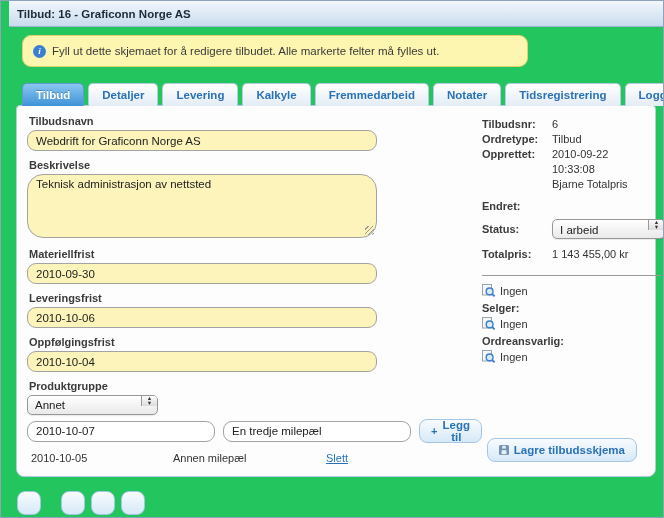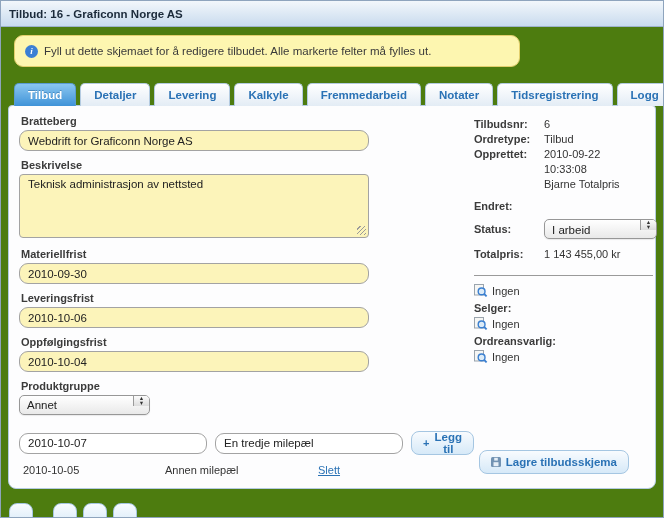--- a/index.html
+++ b/index.html
@@ -2,23 +2,24 @@
 <html lang="no"><head>
 <meta charset="utf-8">
 <style>
   * { box-sizing: border-box; margin: 0; padding: 0; }
   html,body { background:#e8e8e8; }
   body { font-family: "Liberation Sans", "DejaVu Sans", sans-serif; font-size: 11px; color:#333; }
 
   .window {
     width: 664px; height: 518px;
     border: 1px solid #8ea4bd;
-    background: #4d7c0f;
+    background: #22c55e;
     position: relative; overflow: hidden;
     margin: 0 auto;
+    padding-left: 8px;
   }
   .titlebar {
     height: 26px;
     background: linear-gradient(#f2f7fb, #c9dbee);
     border-bottom: 1px solid #9db3cb;
     display: flex; align-items: center;
     padding-left: 8px;
     font-weight: bold; font-size: 11.5px; color: #1b2a3a;
   }
   .body { padding: 7px 7px 0 7px; }
@@ -77,21 +78,21 @@
   .fld-label:first-child { margin-top: 0; }
 
   .field {
     font-family: inherit; font-size: 11.5px; color: #222;
     border: 1px solid #a3a3a3; border-radius: 9px;
     padding: 3px 8px; outline: none;
     background: #fff;
   }
   .yellow { background: #fcf4ba; }
   input.field { height: 21px; width: 350px; }
-  textarea.field { width: 350px; height: 64px; resize: none; border-radius: 4px; position: relative; }
+  textarea.field { width: 350px; height: 64px; resize: none; border-radius: 16px; position: relative; }
   .ta-wrap { position: relative; width: 350px; }
   .grip {
     position: absolute; right: 3px; bottom: 5px; width: 9px; height: 9px;
     background: repeating-linear-gradient(135deg, transparent 0 2px, #9a9a9a 2px 3px);
     pointer-events: none;
   }
 
   
   .mselect {
     display: inline-flex; align-items: flex-start;
@@ -102,21 +103,21 @@
   }
   .mselect .sel-text { flex: 1; padding: 3px 6px 0 7px; color: #222; font-size: 11.5px; white-space: nowrap; overflow: hidden; }
   .mselect .stepper {
     width: 16px; border-left: 1px solid #9a9a9a;
     background: linear-gradient(#fcfcfc, #dcdcdc);
     display: flex; flex-direction: column; align-items: center; justify-content: center;
     font-size: 5.5px; line-height: 5px; color: #333;
   }
 
   
-  .ms-row { display: flex; gap: 8px; align-items: center; margin-top: 16px; }
+  .ms-row { display: flex; gap: 8px; align-items: center; margin-top: 4px; }
   .ms-date { width: 82px; }
   .ms-name { width: 216px; }
   .btn {
     display: inline-flex; align-items: center; gap: 5px;
     border: 1px solid #a5c6e2; border-radius: 8px;
     background: linear-gradient(#f8fbfe, #d6e9f8);
     color: #2a72b5; font-weight: bold; font-size: 11.5px;
     padding: 4px 11px; height: 24px; cursor: pointer;
     font-family: inherit;
   }
@@ -167,21 +168,21 @@
       <div class="tab">Kalkyle</div>
       <div class="tab">Fremmedarbeid</div>
       <div class="tab">Notater</div>
       <div class="tab">Tidsregistrering</div>
       <div class="tab">Logg</div>
     </div>
 
     <div class="panel">
 
       <div class="col-left">
-        <div class="fld-label">Bratteberg</div>
+        <div class="fld-label">Tilbudsnavn</div>
         <input class="field yellow" type="text" value="Webdrift for Graficonn Norge AS" style="">
 
         <div class="fld-label">Beskrivelse</div>
         <div class="ta-wrap">
           <textarea class="field yellow" style="">Teknisk administrasjon av nettsted</textarea>
           <span class="grip"></span>
         </div>
 
         <div class="fld-label">Materiellfrist</div>
         <input class="field yellow" type="text" value="2010-09-30" style="">

